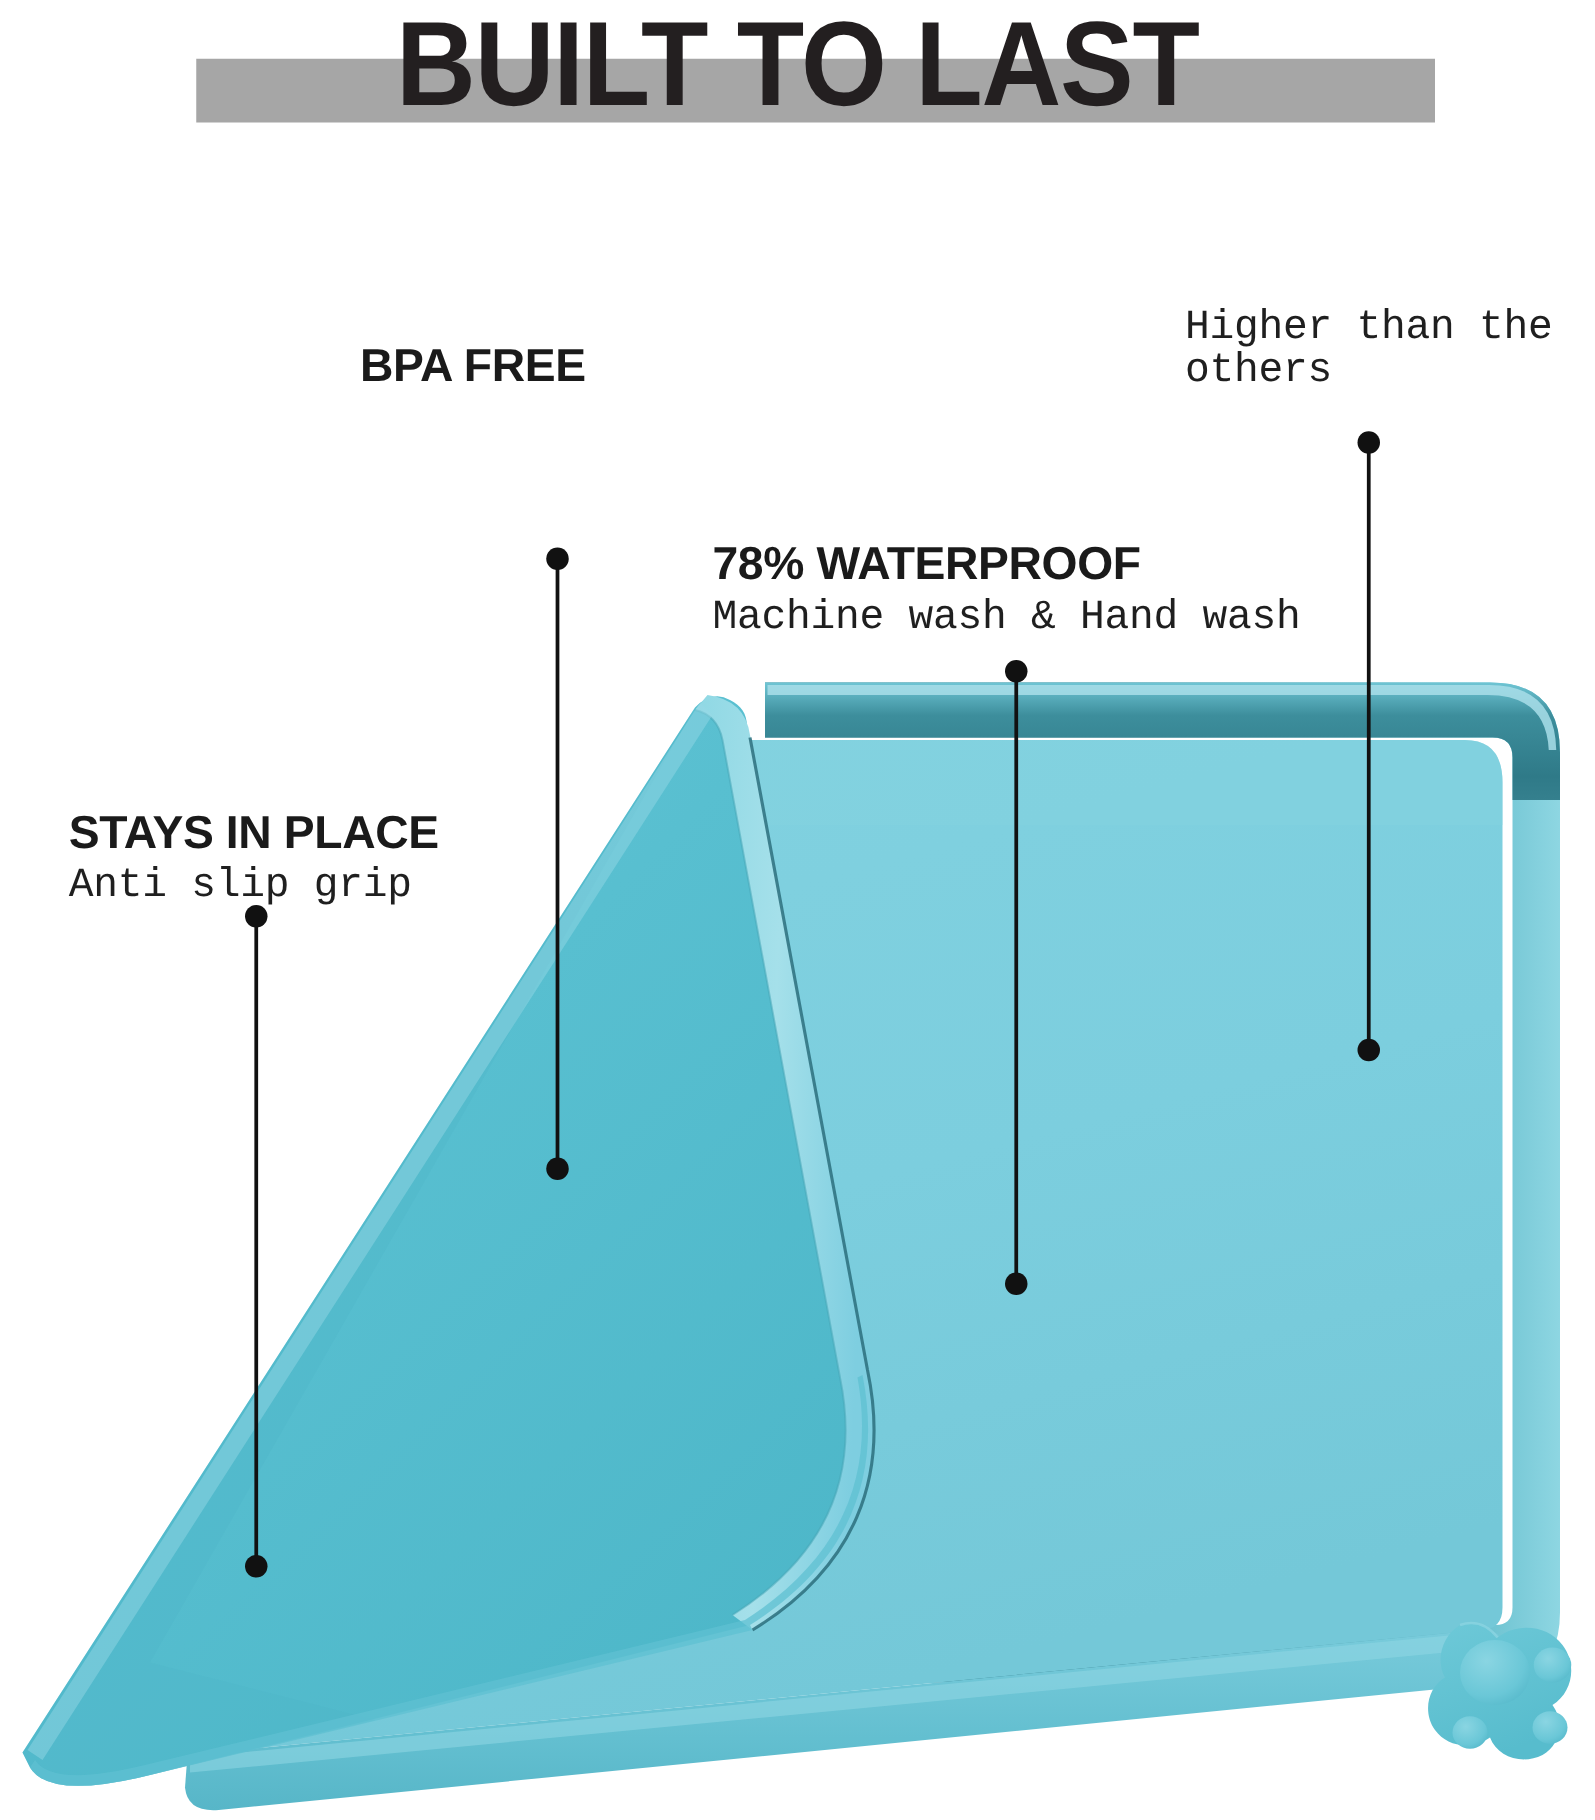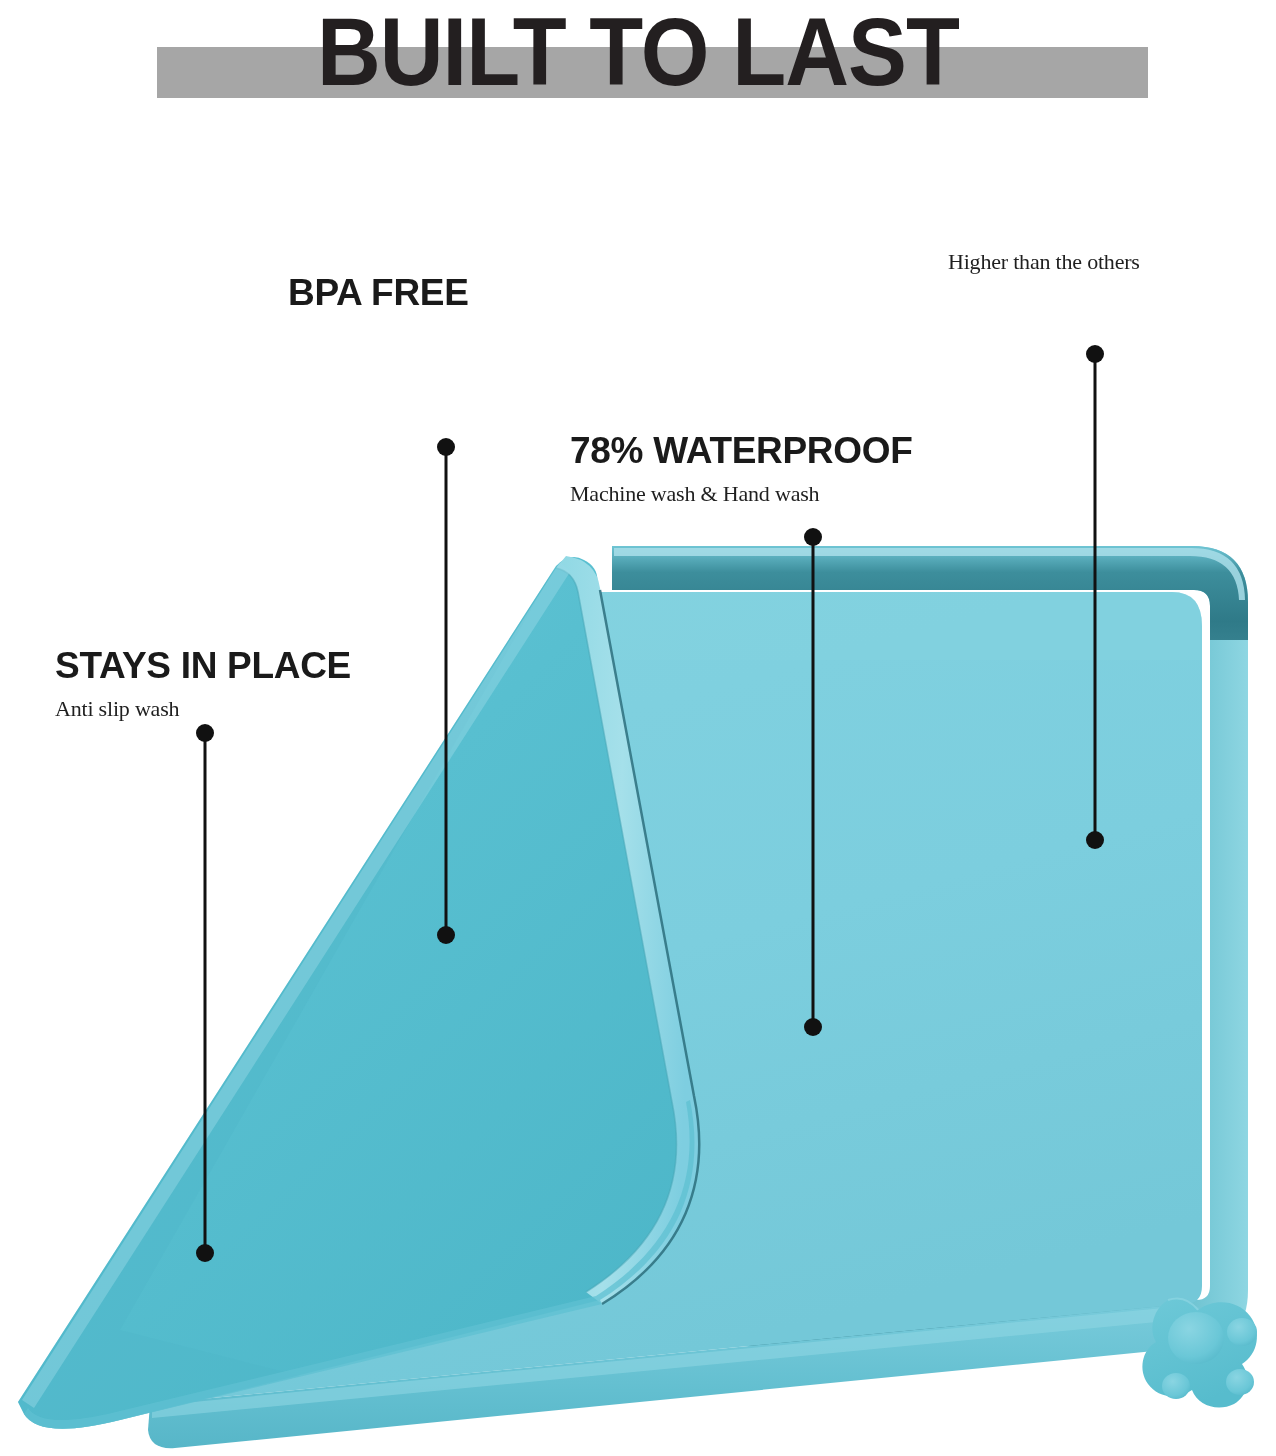--- a/index.html
+++ b/index.html
@@ -59,23 +59,23 @@
   .callout .headline {
     font-family: "Liberation Sans", sans-serif;
     font-weight: bold;
     font-size: 37px;
     line-height: 42px;
     color: #1a1a1a;
     white-space: nowrap;
     letter-spacing: -0.3px;
   }
   .callout .subline {
-    font-family: Liberation Serif, serif;
+    font-family: Liberation Mono, monospace;
     font-weight: normal;
-    font-size: 22px;
+    font-size: 33px;
     line-height: 35px;
     color: #1f1f1f;
     margin-top: 4px;
     letter-spacing: -0.2px;
   }
   .callout .subline span { display: block; }
 
   #callout-bpa-free      { left: 288px; top: 272px; }
   #callout-raised-edge   { left: 948px; top: 240px; text-align: left; }
   #callout-waterproof    { left: 570px; top: 430px; }
@@ -280,15 +280,15 @@
 <div class="callout" id="callout-waterproof">
   <div class="headline">78% WATERPROOF</div>
   <div class="subline">
     <span>Machine wash &amp; Hand wash</span>
   </div>
 </div>
 
 <div class="callout" id="callout-stays-in-place">
   <div class="headline">STAYS IN PLACE</div>
   <div class="subline">
-    <span>Anti slip wash</span>
+    <span>Anti slip grip</span>
   </div>
 </div>
 
 </body></html>

